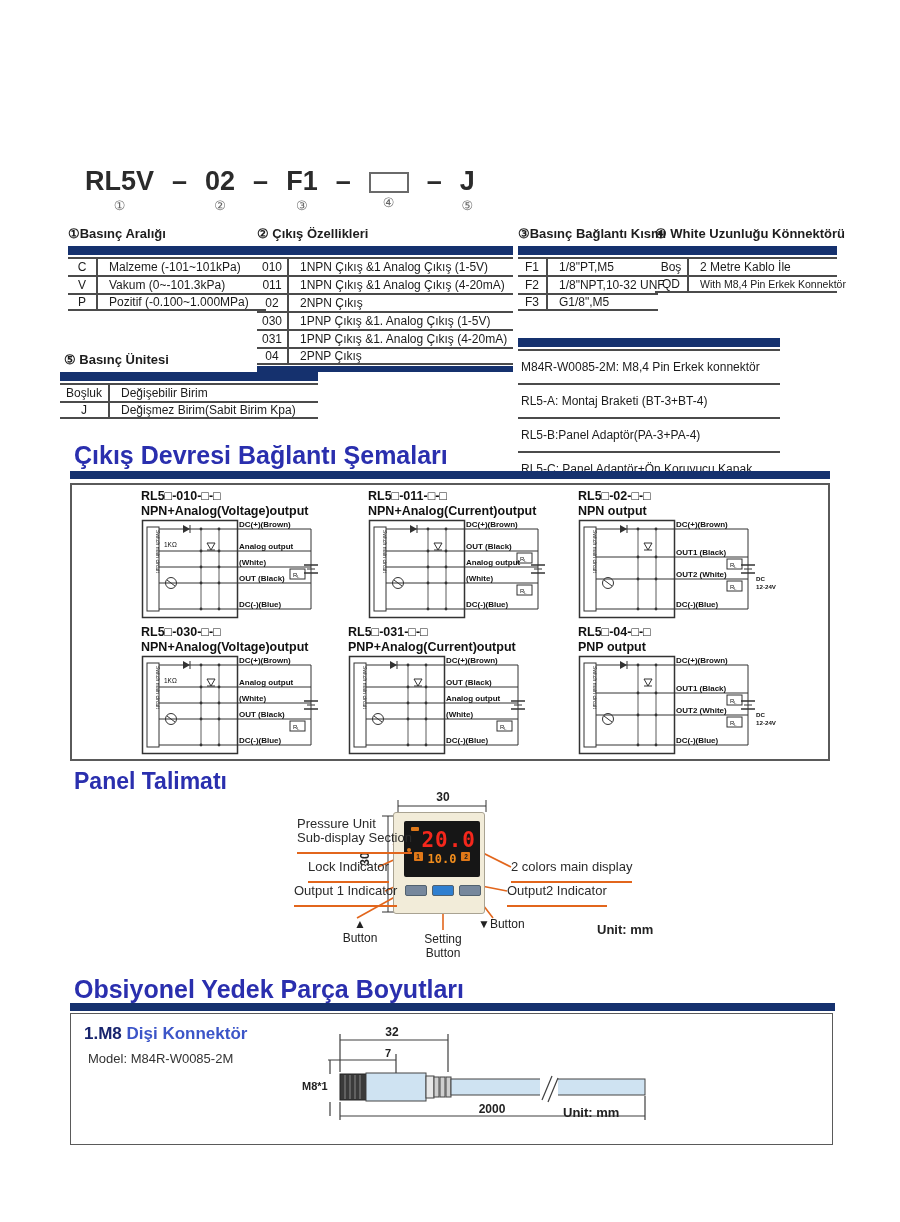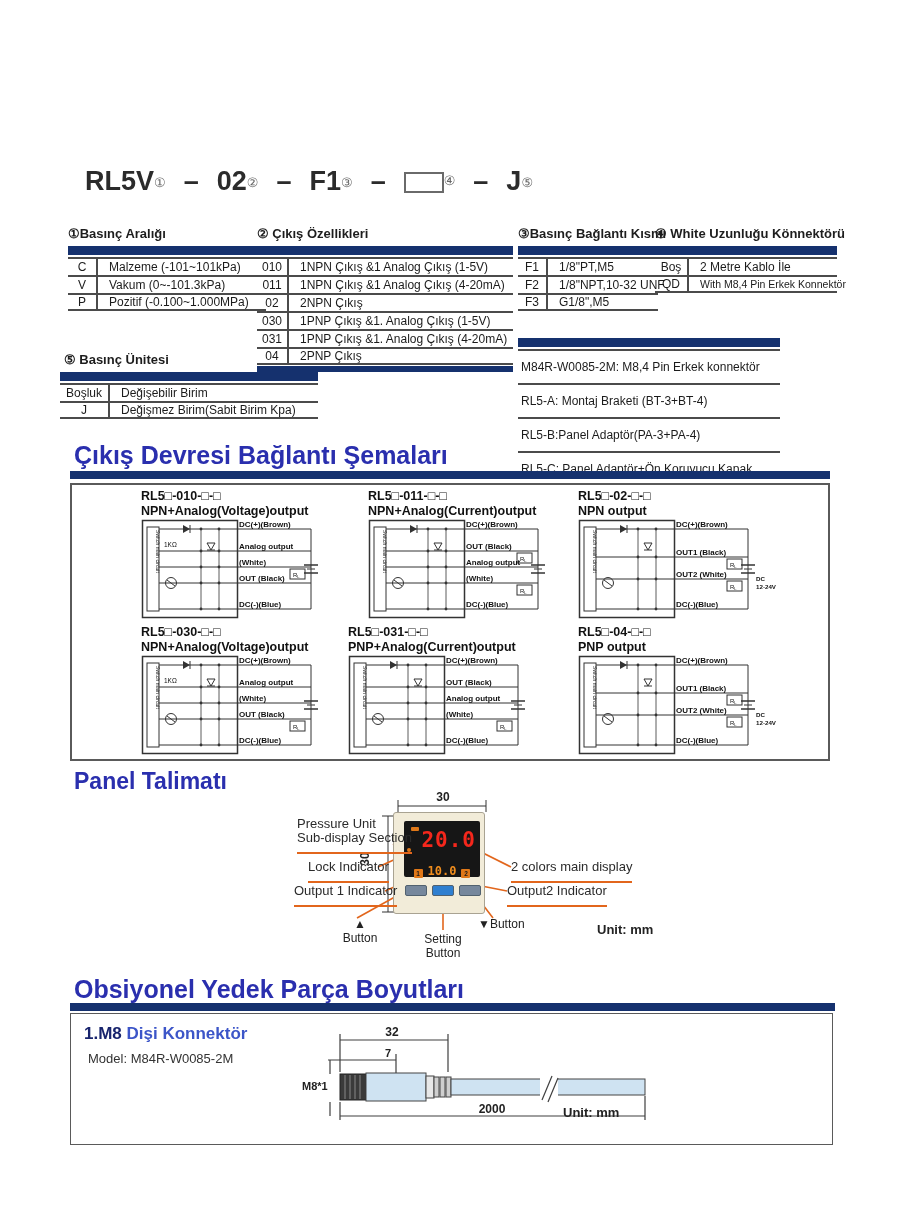--- a/index.html
+++ b/index.html
@@ -2,21 +2,21 @@
 <html><head>
 <meta charset="utf-8">
 <style>
   *{box-sizing:border-box;margin:0;padding:0}
   html,body{background:#fff}
   body{width:900px;height:1222px;position:relative;overflow:hidden;
        font-family:"Liberation Sans",sans-serif;color:#1b1b1b}
 
   
   .mrow{position:absolute;left:76px;top:166px;display:flex;align-items:flex-start}
-  .mcol{display:flex;flex-direction:row;align-items:center;padding:0 9px}
+  .mcol{display:flex;flex-direction:column;align-items:center;padding:0 9px}
   .mtxt{font-size:27px;font-weight:bold;color:#2b2b2b;line-height:30px}
   .mbox{width:40px;height:21px;border:2px solid #6a6a6a;margin-top:6px}
   .mmark{font-size:13px;color:#666;margin-top:2px}
 
   
   .ttitle{position:absolute;font-size:13px;font-weight:bold;color:#1d1d1d;white-space:nowrap}
   .otable{position:absolute;color:#1b1b1b;font-size:12px;--kw:30px}
   .otable .bar{height:9px;background:#15316e;margin-bottom:2px}
   .trow{display:flex;align-items:center;min-height:18px;border-top:2px solid #4b4b4b;white-space:nowrap}
   .otable .trow:last-child{border-bottom:2px solid #4b4b4b}
@@ -43,21 +43,21 @@
           padding-bottom:7px;white-space:nowrap;line-height:14px}
   .pbl{position:absolute;font-size:12px;color:#222;text-align:center;line-height:14px;white-space:nowrap}
   .panelsvg{position:absolute;left:280px;top:795px}
   .panelsvg .k{stroke:#333;stroke-width:1}
   .panelsvg .o{stroke:#e2661c;stroke-width:1.6}
   .dev{position:absolute;left:393px;top:812px;width:92px;height:102px;background:#f2ecd9;
        border:1px solid #a9a392;border-radius:3px}
   .disp{position:absolute;left:10px;top:8px;width:76px;height:56px;background:#161616;border-radius:2px}
   .dmain{margin-top:9px;text-align:right;padding-right:4px;font-family:"DejaVu Sans Mono",monospace;
          font-weight:bold;font-size:21px;color:#f5271c;letter-spacing:1px;line-height:20px}
-  .dsubrow{display:flex;justify-content:center;align-items:flex-end;gap:5px;margin-top:14px}
+  .dsubrow{display:flex;justify-content:center;align-items:flex-start;gap:5px;margin-top:2px}
   .dtag{width:9px;height:9px;background:#e07818;color:#1a1a1a;font-size:6.5px;font-weight:bold;
         text-align:center;line-height:9px;border-radius:1px}
   .dsubv{font-family:"DejaVu Sans Mono",monospace;font-weight:bold;font-size:12px;color:#f08d1d}
   .udot{position:absolute;left:7px;top:6px;width:8px;height:4px;background:#e07818;border-radius:1px}
   .ldot{position:absolute;left:3px;top:27px;width:4px;height:4px;background:#e07818;border-radius:50%}
   .btnrow{position:absolute;left:11px;top:72px;display:flex;gap:5px}
   .pbtn{width:22px;height:11px;border-radius:2px;border:1px solid #51616f;display:inline-block}
   .pbtn.g{background:#76879c}.pbtn.b{background:#2f7fd0}
   .dimt{position:absolute;left:425px;top:790px;width:36px;text-align:center;font-size:12px;font-weight:bold;color:#222}
   .diml{position:absolute;left:358px;top:852px;font-size:12px;font-weight:bold;color:#222;transform:rotate(-90deg)}

